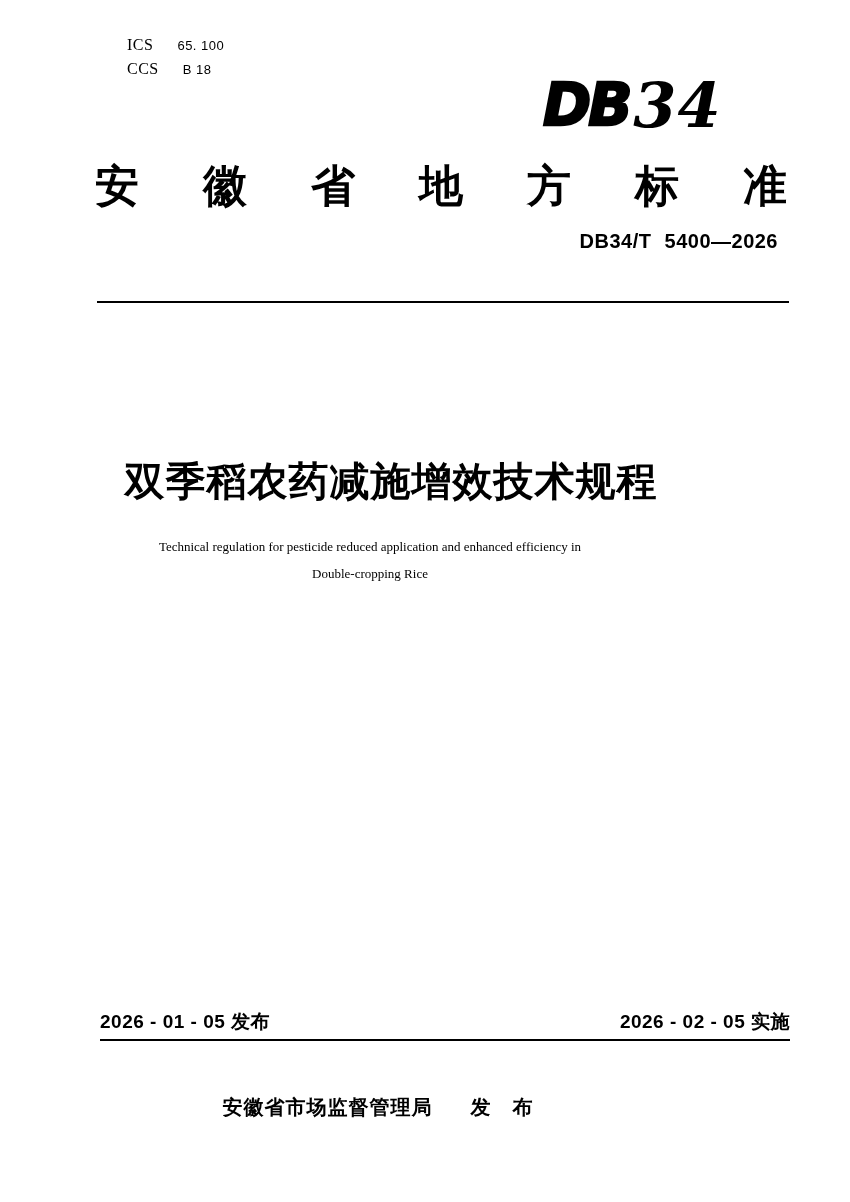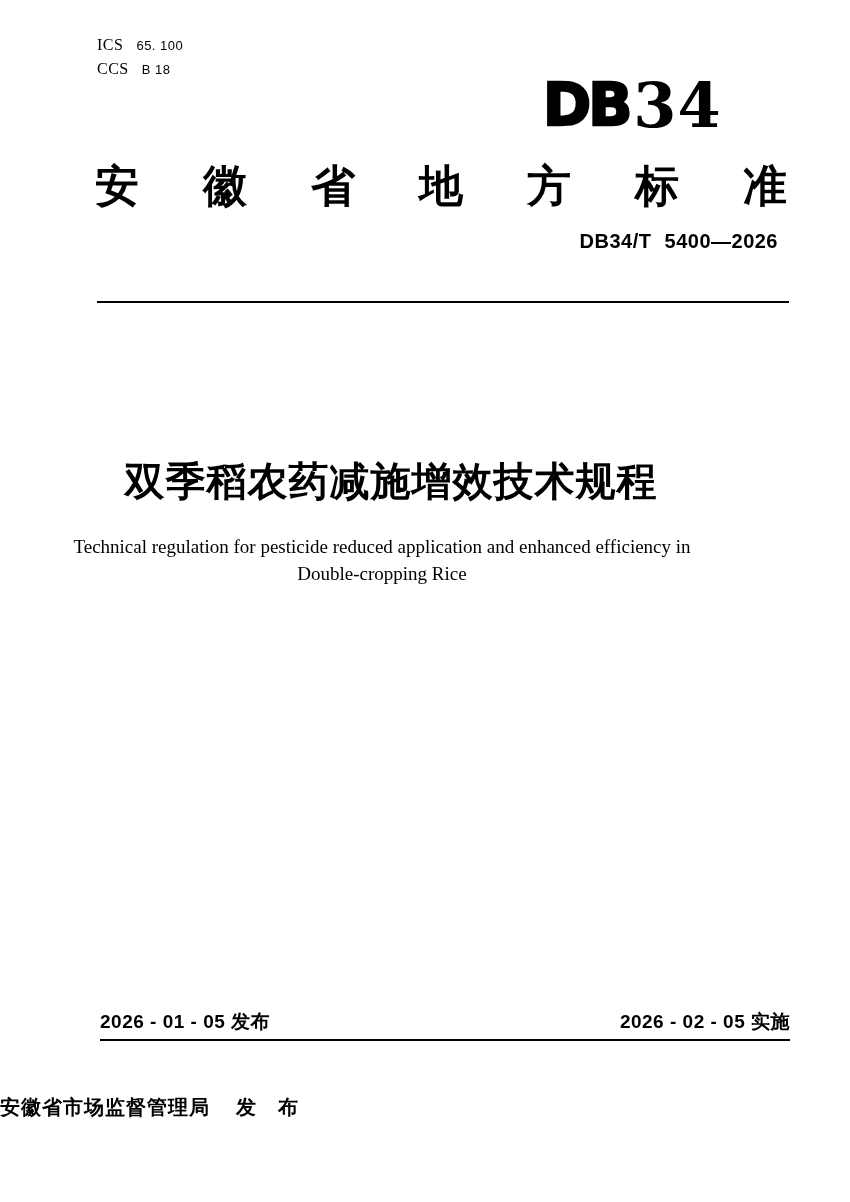--- a/index.html
+++ b/index.html
@@ -23,22 +23,23 @@
 
   
   .ics-block {
     position: absolute;
     left: 97px;
     top: 36px;
   }
   .ics-row {
     display: flex;
     align-items: baseline;
-    gap: 13px;
+    gap: 24px;
     height: 24px;
+    margin-left: 30px;
   }
   .ics-row .code-label {
     font-family: "Liberation Serif", serif;
     font-size: 16px;
     letter-spacing: 0.5px;
   }
   .ics-row .code-value {
     font-family: "Liberation Sans", sans-serif;
     font-size: 13px;
     letter-spacing: 0.5px;
@@ -46,20 +47,21 @@
 
   
   .logo {
     position: absolute;
     left: 543px;
     top: 76px;
     display: flex;
     align-items: flex-end;
     height: 58px;
     white-space: nowrap;
+    font-style: italic;
   }
   .logo-db {
     font-family: "DejaVu Sans", sans-serif;
     font-weight: 900;
     font-size: 58px;
     line-height: 58px;
     letter-spacing: -3px;
     -webkit-text-stroke: 2.5px #000000;
   }
   .logo-num {
@@ -117,24 +119,23 @@
   }
 
   
   .title-en {
     position: absolute;
     left: 0;
     top: 533px;
     width: 740px;
     text-align: center;
     font-family: "Liberation Serif", serif;
-    font-size: 19px;
+    font-size: 13px;
     line-height: 27px;
     font-weight: 400;
-    margin-left: 12px;
   }
 
   
   .date-row {
     position: absolute;
     left: 100px;
     top: 1009px;
     width: 690px;
     display: flex;
     justify-content: space-between;
@@ -143,23 +144,23 @@
     letter-spacing: 0.5px;
   }
 
   
   .publisher-row {
     position: absolute;
     left: 0;
     top: 1094px;
     width: 756px;
     display: flex;
-    justify-content: flex-start;
+    justify-content: center;
     align-items: baseline;
-    gap: 26px;
+    gap: 38px;
     font-size: 20px;
     font-weight: 700;
     letter-spacing: 1px;
   }
 </style>
 </head>
 <body>
 
 <div class="page">
 

